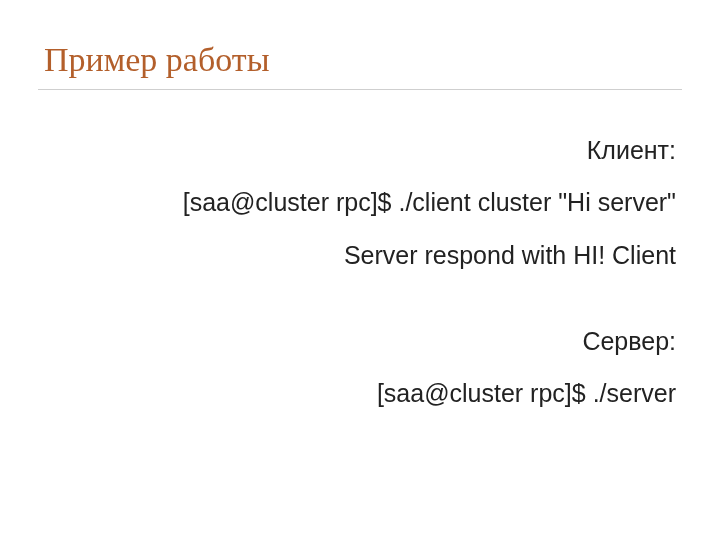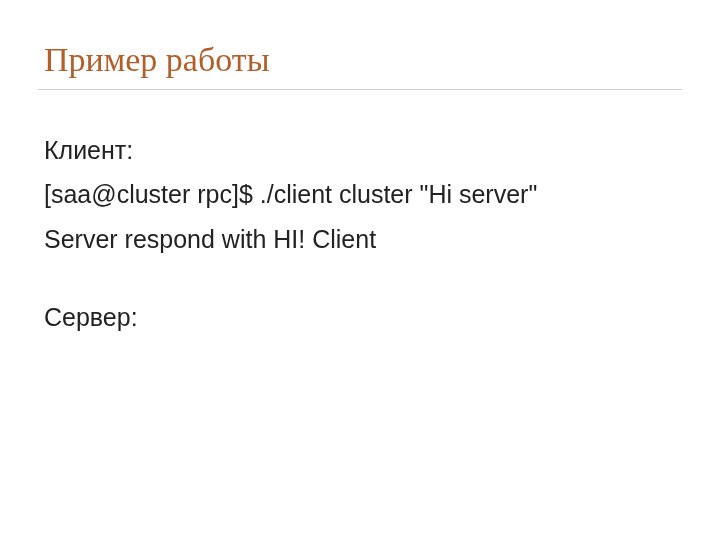--- a/index.html
+++ b/index.html
@@ -35,32 +35,34 @@
       margin-left: -6px;
       width: calc(100% + 12px);
     }
     .content {
       font-size: 25px;
       line-height: 1.45;
       color: #222;
       padding-left: 0px;
     }
     .content p {
-      margin: 8px 0 4px 0;
+      margin: 16px 0 4px 0;
+      text-align: right;
     }
     .blank {
       height: 30px;
     }
   </style>
 </head>
 <body>
 
 <div class="slide">
   <h1 class="title">Пример работы</h1>
   <hr class="hr">
   <div class="content">
     <p>Клиент:</p>
     <p>[saa@cluster rpc]$ ./client cluster "Hi server"</p>
     <p>Server respond with HI! Client</p>
     <div class="blank"></div>
     <p>Сервер:</p>
+    <p>[saa@cluster rpc]$ ./server</p>
   </div>
 </div>
 
 </body></html>

